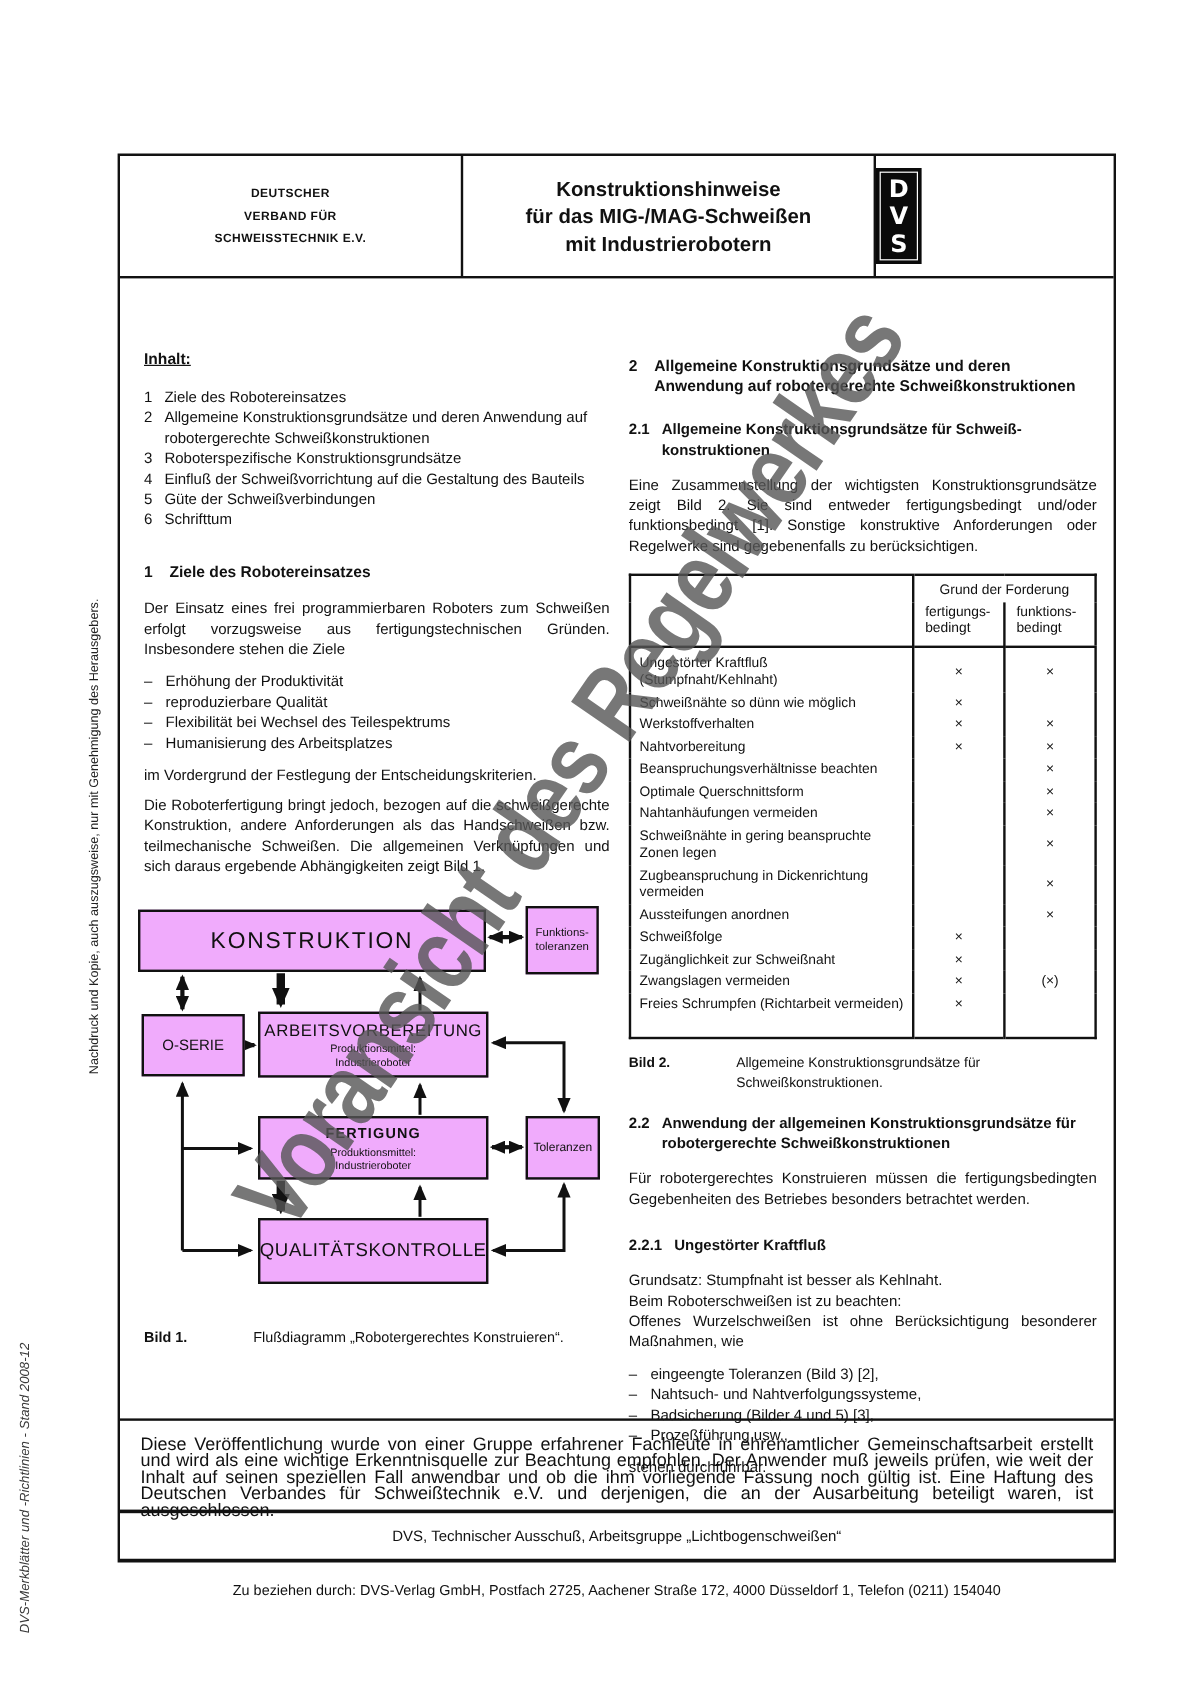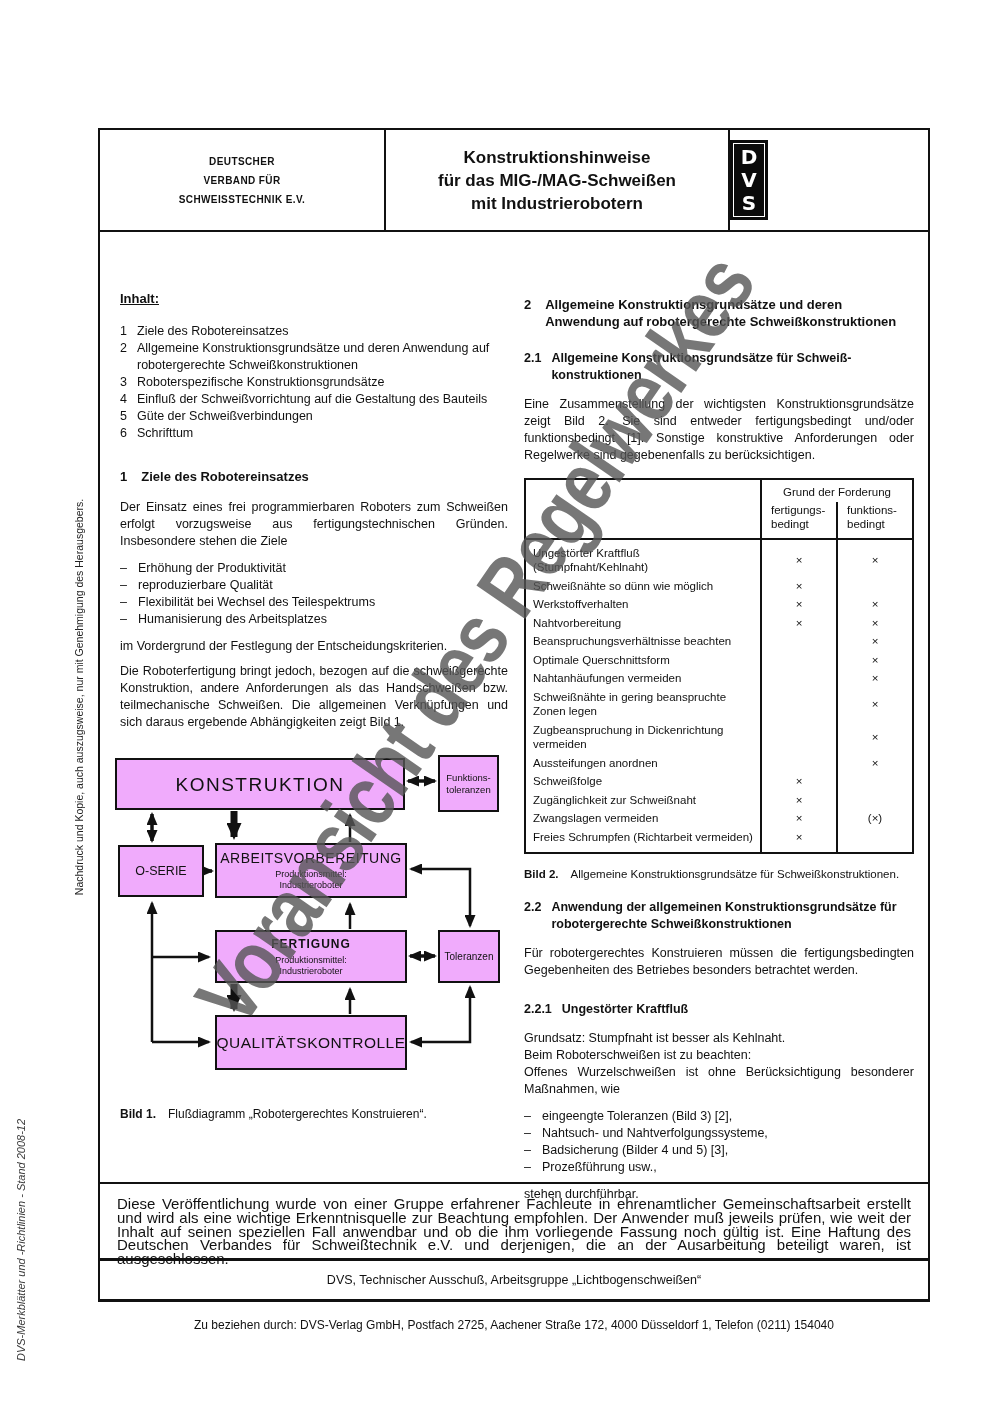--- a/index.html
+++ b/index.html
@@ -72,37 +72,37 @@
   .b-funktol{left:326px;top:10px;width:61px;height:57px;font-size:9.5px;line-height:12px;}
   .b-oserie{left:6px;top:100px;width:86px;height:52px;font-size:12.5px;}
   .b-arbeit{left:103px;top:98px;width:192px;height:55px;}
   .b-fertigung{left:103px;top:185px;width:192px;height:53px;}
   .b-toleranzen{left:326px;top:185px;width:62px;height:53px;font-size:10px;}
   .b-qualitaet{left:103px;top:270px;width:192px;height:55px;font-size:15.5px;letter-spacing:.5px;}
   .b-main{font-size:14px;letter-spacing:.5px;}
   .b-fert-main{font-size:12px;letter-spacing:1px;font-weight:bold;}
   .b-sub{font-size:9px;line-height:11px;margin-top:2px;}
 
-  .fig-cap{display:flex;margin-top:16px;font-size:12px;}
+  .fig-cap{display:flex;margin-top:16px;font-size:12px;gap:43px;}
   .fig-cap .lbl{font-weight:bold;margin-right:12px;flex:none;}
 
   
   table.tbl{border:2px solid #111;border-collapse:collapse;width:100%;margin-top:14px;
             font-size:11.5px;line-height:14.5px;}
   .tbl th,.tbl td{padding:2px 4px;font-weight:normal;}
   .tbl .lblcol{text-align:left;border-right:2px solid #111;padding-left:7px;}
   .tbl thead .corner{border-right:2px solid #111;border-bottom:2px solid #111;}
   .tbl .grp{text-align:center;font-size:11.5px;padding-top:5px;}
   .tbl .subh{text-align:left;vertical-align:top;white-space:pre-line;
              border-bottom:2px solid #111;padding:1px 2px 6px 9px;}
   .tbl .subh.first{border-right:2px solid #111;}
   .tbl td.c{text-align:center;width:66px;}
   .tbl td.c.first{border-right:2px solid #111;}
   .tbl tbody tr:first-child td{padding-top:6px;}
-  .tbl tbody tr:last-child td{padding-bottom:8px;}
+  .tbl tbody tr:last-child td{padding-bottom:20px;}
 
   
   .disclaimer{position:absolute;left:0;right:0;bottom:41px;height:76px;box-sizing:border-box;
               border-top:2px solid #111;padding:13px 17px 0 17px;
               font-size:15px;line-height:13.8px;text-align:justify;}
   .committee{position:absolute;left:0;right:0;bottom:0;height:41px;box-sizing:border-box;
              border-top:3px solid #111;display:flex;align-items:center;justify-content:center;
              font-size:12.5px;}
   .order-note{position:absolute;left:98px;top:1318px;width:832px;text-align:center;font-size:12px;}
 

